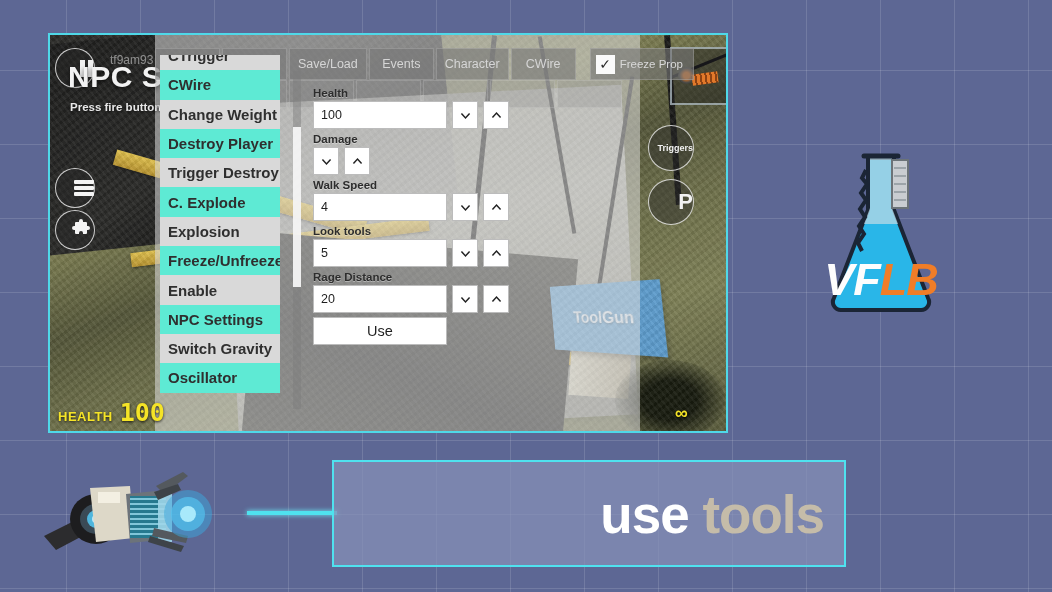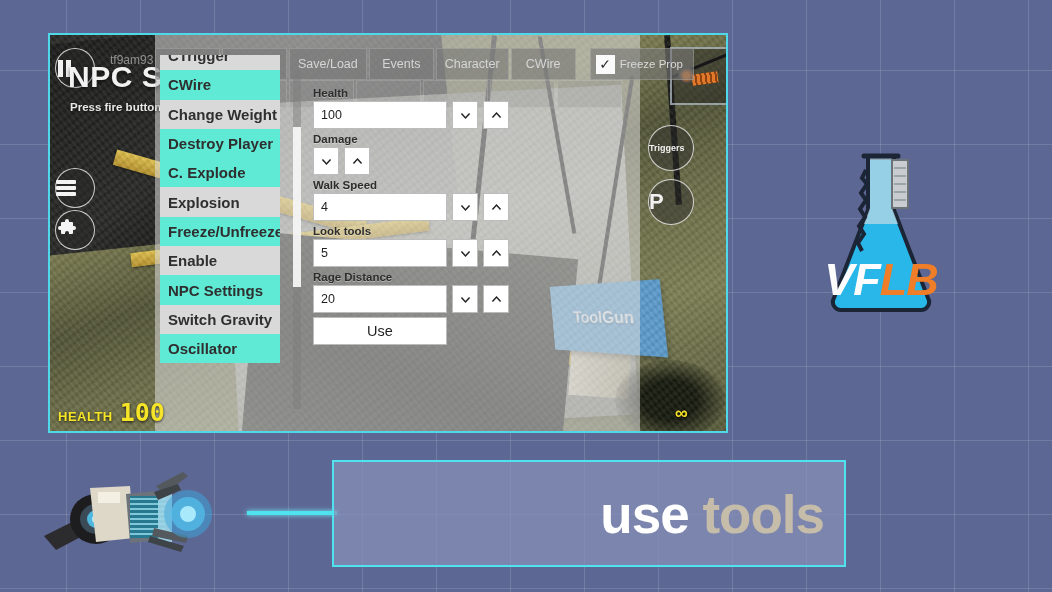--- a/index.html
+++ b/index.html
@@ -126,21 +126,21 @@
     position: absolute; left: 20px; top: 66px;
     font-size: 11.5px; font-weight: bold; color: #e8e8e8;
     text-shadow: 0 1px 3px rgba(0,0,0,.7);
     white-space: nowrap;
   }
   .round-btn {
     position: absolute;
     border-radius: 50%;
     border: 1.5px solid rgba(245,245,245,.8);
     background: rgba(40,40,40,.45);
-    display: flex; align-items: center; justify-content: flex-start;
+    display: flex; align-items: center; justify-content: flex-end;
     color: #f2f2f2;
   }
   #pause-btn { left: 5px; top: 13px; width: 40px; height: 40px; }
   #pause-btn .bar { width: 5px; height: 17px; background:#f0f0f0; display:inline-block; margin: 0 1.5px;}
   #menu-btn { left: 5px; top: 133px; width: 40px; height: 40px; }
   #menu-btn .line { width:20px; height:4px; background:#f4f4f4; margin:2px 0; border-radius:1px;}
   #puzzle-btn { left: 5px; top: 175px; width: 40px; height: 40px; }
   #triggers-btn { left: 598px; top: 90px; width: 46px; height: 46px; font-size: 9px; font-weight: bold;}
   #p-btn { left: 598px; top: 144px; width: 46px; height: 46px; font-size: 22px; font-weight: bold;}
 
@@ -396,20 +396,21 @@
       <span>Freeze Prop</span>
     </div>
   </div>
 
   <div id="tool-list-clip">
     <div id="tool-list-inner">
       <div class="tool-item even">CTrigger</div>
       <div class="tool-item odd">CWire</div>
       <div class="tool-item even">Change Weight</div>
       <div class="tool-item odd">Destroy Player</div>
+      <div class="tool-item even">Trigger Destroy</div>
       <div class="tool-item odd">C. Explode</div>
       <div class="tool-item even">Explosion</div>
       <div class="tool-item odd">Freeze/Unfreeze</div>
       <div class="tool-item even">Enable</div>
       <div class="tool-item odd">NPC Settings</div>
       <div class="tool-item even">Switch Gravity</div>
       <div class="tool-item odd">Oscillator</div>
     </div>
   </div>
   <div class="list-scrollbar">

